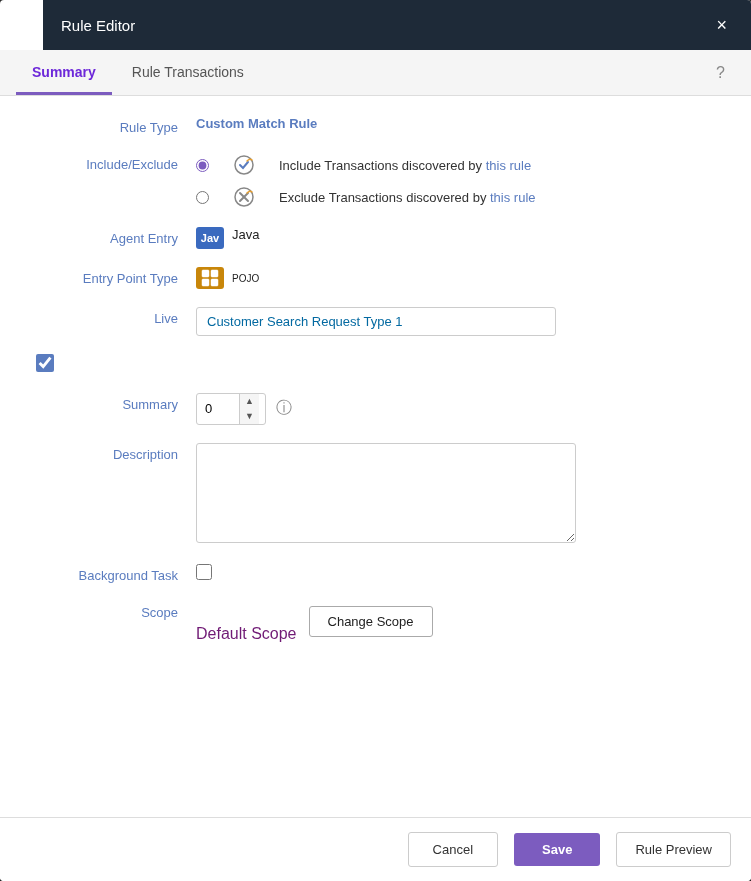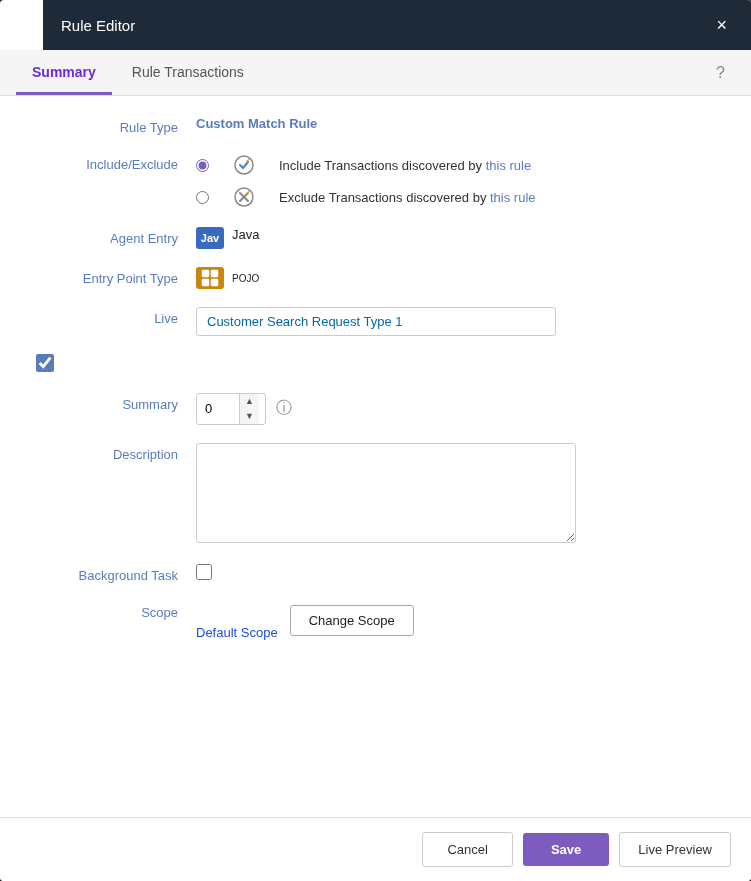--- a/index.html
+++ b/index.html
@@ -229,40 +229,40 @@
       outline: none;
       font-family: inherit;
     }
 
     
     .scope-wrap {
       display: flex;
       align-items: center;
       gap: 12px;
     }
-    .scope-text { color: #1d4ed8; font-size: 13px; margin-top: 24px; }
+    .scope-text { color: #701a75; font-size: 16px; margin-top: 24px; }
     .change-scope-btn {
       padding: 7px 18px;
       border: 1px solid #aaa;
       border-radius: 3px;
       background: #fff;
       font-size: 13px;
       font-weight: 400;
       color: #222;
       cursor: pointer;
     }
 
     
     .footer {
       border-top: 1px solid #ddd;
       padding: 14px 20px;
       display: flex;
       justify-content: flex-end;
       align-items: center;
-      gap: 10px;
+      gap: 16px;
       flex-shrink: 0;
       background: #fff;
     }
     .btn-cancel {
       padding: 9px 24px;
       border: 1px solid #ccc;
       border-radius: 3px;
       background: #fff;
       font-size: 13px;
       cursor: pointer;
@@ -430,16 +430,16 @@
           <button class="change-scope-btn">Change Scope</button>
         </div>
       </div>
     </div>
 
   </div>
 
   <div class="footer">
     <button class="btn-cancel">Cancel</button>
     <button class="btn-save">Save</button>
-    <button class="btn-live-preview">Live Preview</button>
+    <button class="btn-live-preview">Rule Preview</button>
   </div>
 
 </div>
 
 </body></html>

